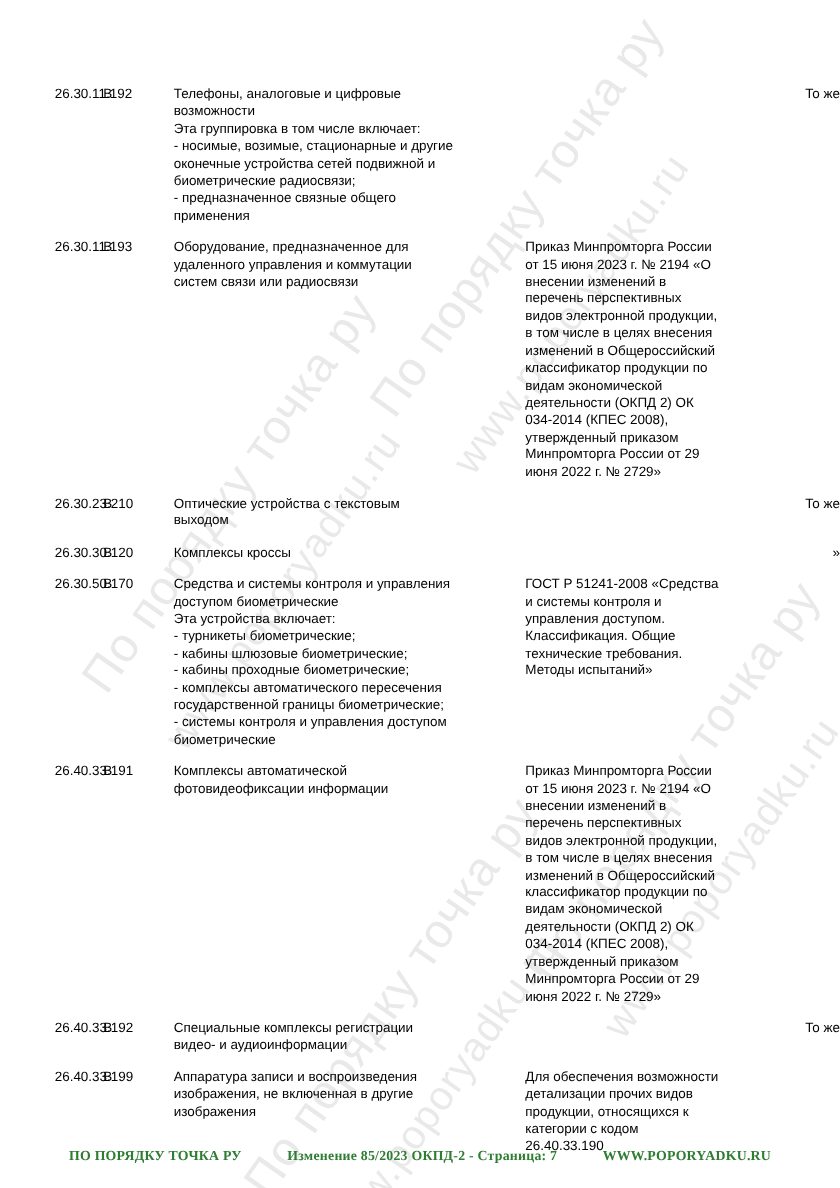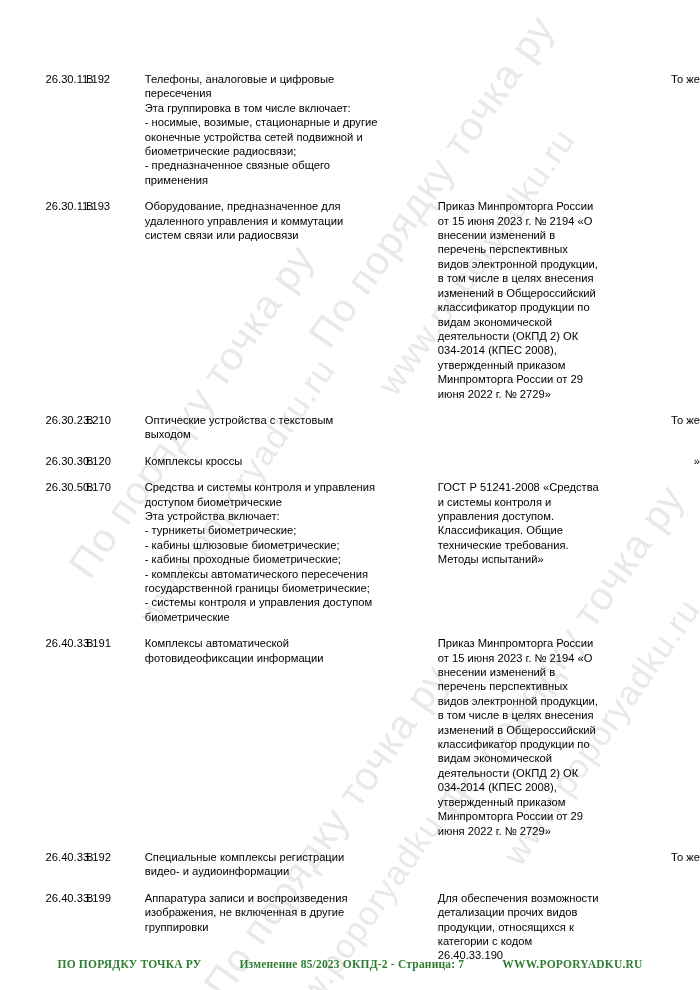--- a/index.html
+++ b/index.html
@@ -151,21 +151,21 @@
         <col class="col-gap">
         <col class="col-note">
         <col class="col-right">
       </colgroup>
       <tbody id="table-body">
           <tr class="row tight">
             <td class="cell-mark col-mark">В</td>
             <td class="cell-code">26.30.11.192</td>
             <td class="cell-name">
               <p>Телефоны, аналоговые и цифровые</p>
-              <p>пересечения</p>
+              <p>возможности</p>
               <p>Эта группировка в том числе включает:</p>
               <p>- носимые, возимые, стационарные и другие</p>
               <p>оконечные устройства сетей подвижной и</p>
               <p>биометрические радиосвязи;</p>
               <p>- предназначенное связные общего</p>
               <p>применения</p>
             </td>
             <td></td>
             <td class="cell-note note-center" colspan="2">
               <p>То же</p>
@@ -284,21 +284,21 @@
             <td class="cell-note note-center" colspan="2">
               <p>То же</p>
             </td>
           </tr>
           <tr class="row">
             <td class="cell-mark col-mark">В</td>
             <td class="cell-code">26.40.33.199</td>
             <td class="cell-name">
               <p>Аппаратура записи и воспроизведения</p>
               <p>изображения, не включенная в другие</p>
-              <p>группировки</p>
+              <p>изображения</p>
             </td>
             <td></td>
             <td class="cell-note">
               <p>Для обеспечения возможности</p>
               <p>детализации прочих видов</p>
               <p>продукции, относящихся к</p>
               <p>категории с кодом</p>
               <p>26.40.33.190</p>
             </td>
             <td></td>

